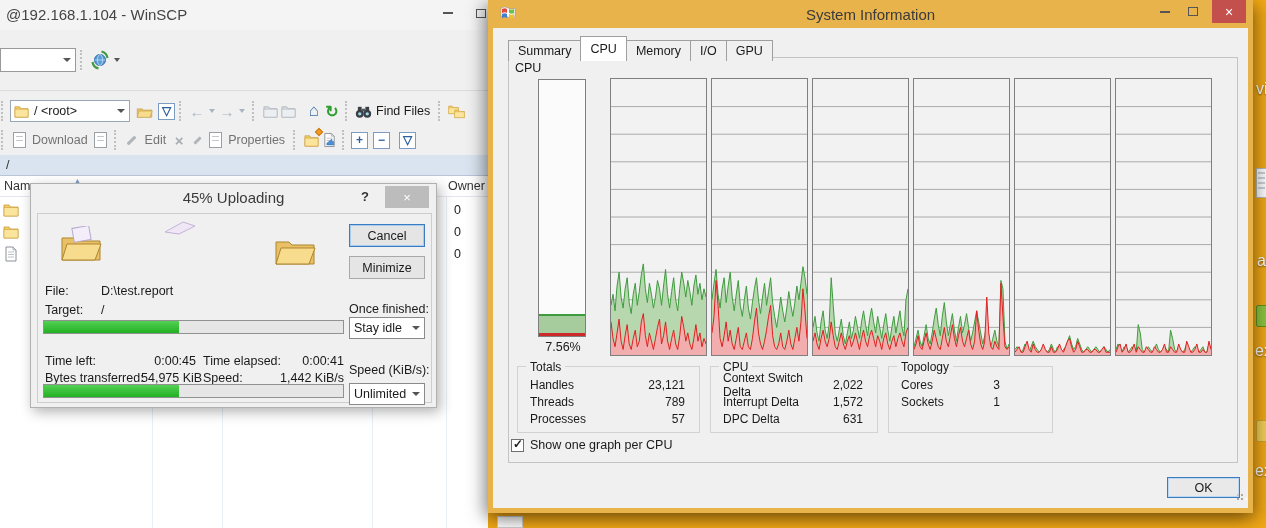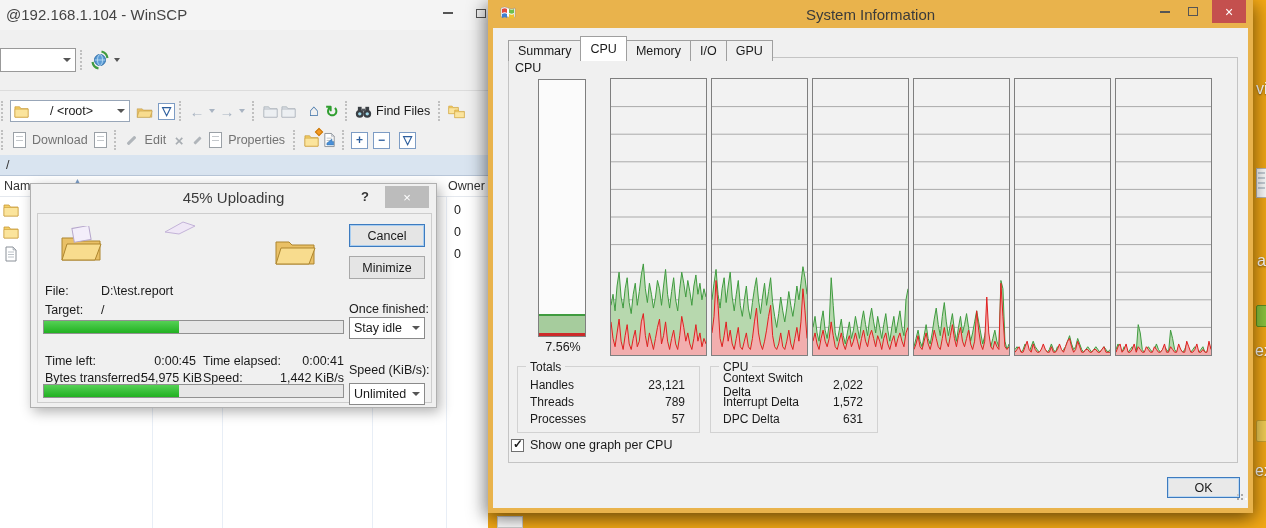--- a/index.html
+++ b/index.html
@@ -21,21 +21,21 @@
   .bar-min { width:10px; height:2px; background:#555; }
   .box-max { width:10px; height:9px; border:1px solid #555; }
   .ws-row1 { position:absolute; left:0; top:44px; width:100%; height:32px; display:flex; align-items:center; }
   .ws-combo-session { width:76px; height:24px; background:#fff; border:1px solid #999; display:flex; align-items:center; }
   .combo-arrow { margin-left:auto; width:0; height:0; border-left:4px solid transparent; border-right:4px solid transparent; border-top:4px solid #555; margin-right:4px; }
   .tb-grip { width:5px; height:20px; margin:0 4px; border-left:2px dotted #c0c0c0; }
   .ws-divider { position:absolute; left:0; top:90px; width:100%; height:1px; background:#dcdcdc; }
   .ws-row2 { position:absolute; left:0; top:96px; width:100%; height:30px; display:flex; align-items:center; }
   .ws-row3 { position:absolute; left:0; top:127px; width:100%; height:26px; display:flex; align-items:center; }
   .addr-combo { width:120px; height:22px; background:#fff; border:1px solid #98a6b8; display:flex; align-items:center; padding-left:3px; font-size:12.5px; }
-  .addr-combo .txt { margin-left:21px; }
+  .addr-combo .txt { margin-left:5px; }
   .ico16 { width:18px; height:18px; display:flex; align-items:center; justify-content:center; flex:0 0 auto; }
   .glyph-gray { color:#a9b4c2; font-size:15px; font-weight:bold; }
   .mini-arrow { width:0; height:0; border-left:3px solid transparent; border-right:3px solid transparent; border-top:4px solid #a9b4c2; margin:0 3px; }
   .blue-box { width:17px; height:17px; background:#fff; border:1px solid #7d9cc4; color:#2e5f9e; font-size:12px; font-weight:bold; display:flex; align-items:center; justify-content:center; }
   .tb-label { font-size:12.5px; margin:0 4px; }
   .tb-label.gray { color:#737373; }
   .glyph-green { color:#2f9e2f; font-size:16px; font-weight:bold; }
   .ico-page { position:relative; width:13px; height:16px; background:#fff; border:1px solid #9aa0a6; }
   .ico-page i { display:block; height:1px; margin:3px 2px 0; background:#c4c8cc; }
   .gray-x { color:#a8adb2; font-size:15px; font-weight:bold; }
@@ -536,20 +536,33 @@
             <div class="g-row">
               <span class="g-lab">Interrupt Delta</span>
               <span class="g-val">1,572</span>
             </div>
             <div class="g-row">
               <span class="g-lab">DPC Delta</span>
               <span class="g-val">631</span>
             </div>
           </div>
       </div>
+      <div class="grp topology-box" style="left:395px; width:165px;">
+        <div class="g-title">Topology</div>
+        <div class="g-rows">
+            <div class="g-row">
+              <span class="g-lab">Cores</span>
+              <span class="g-val">3</span>
+            </div>
+            <div class="g-row">
+              <span class="g-lab">Sockets</span>
+              <span class="g-val">1</span>
+            </div>
+          </div>
+      </div>
 
       <div class="si-check">
         <div class="cb-box">
             <span class="mark">✓</span>
           </div>
         <span class="cb-lab">Show one graph per CPU</span>
       </div>
 
       <div class="si-ok">OK</div>
       <div class="si-grip"></div>

